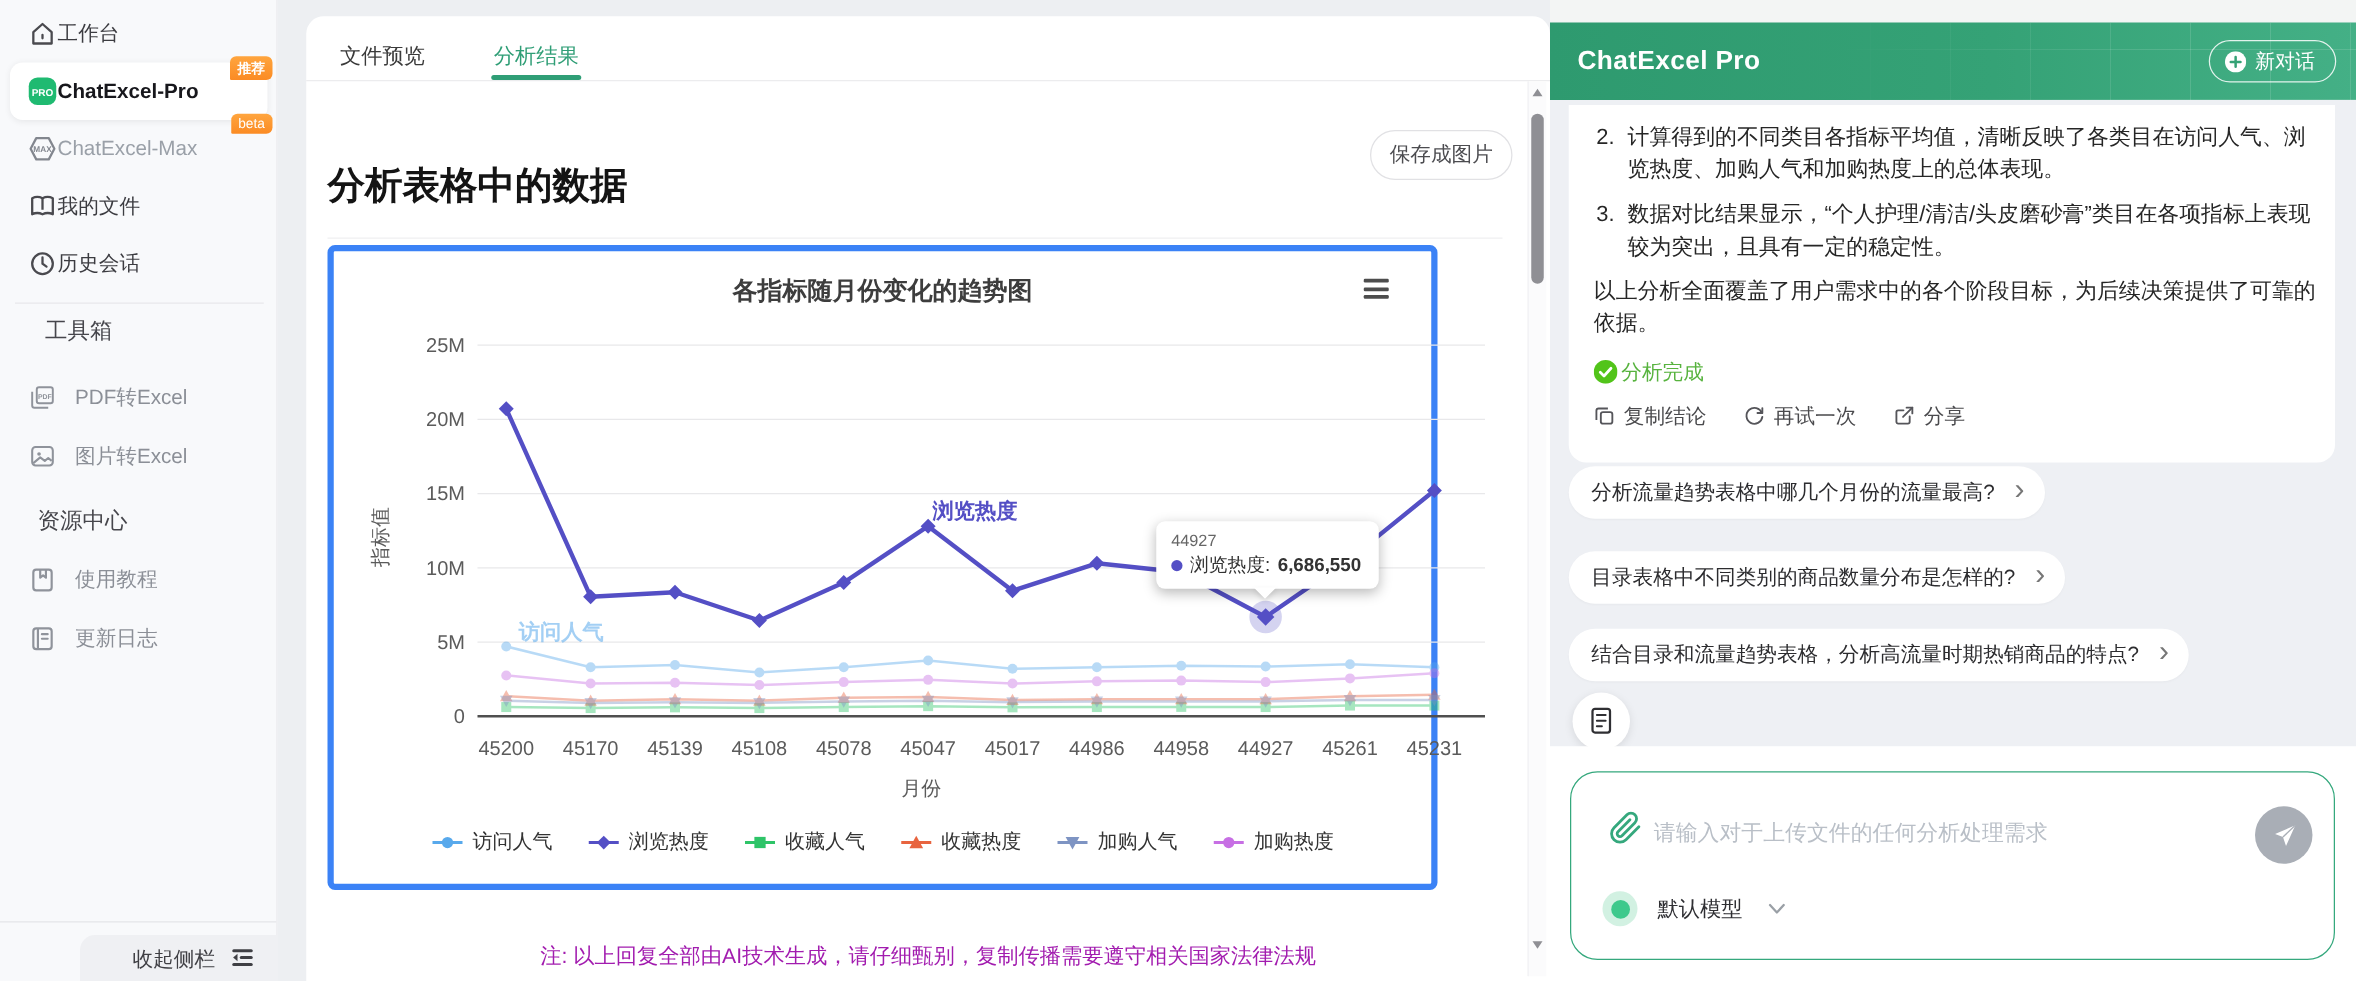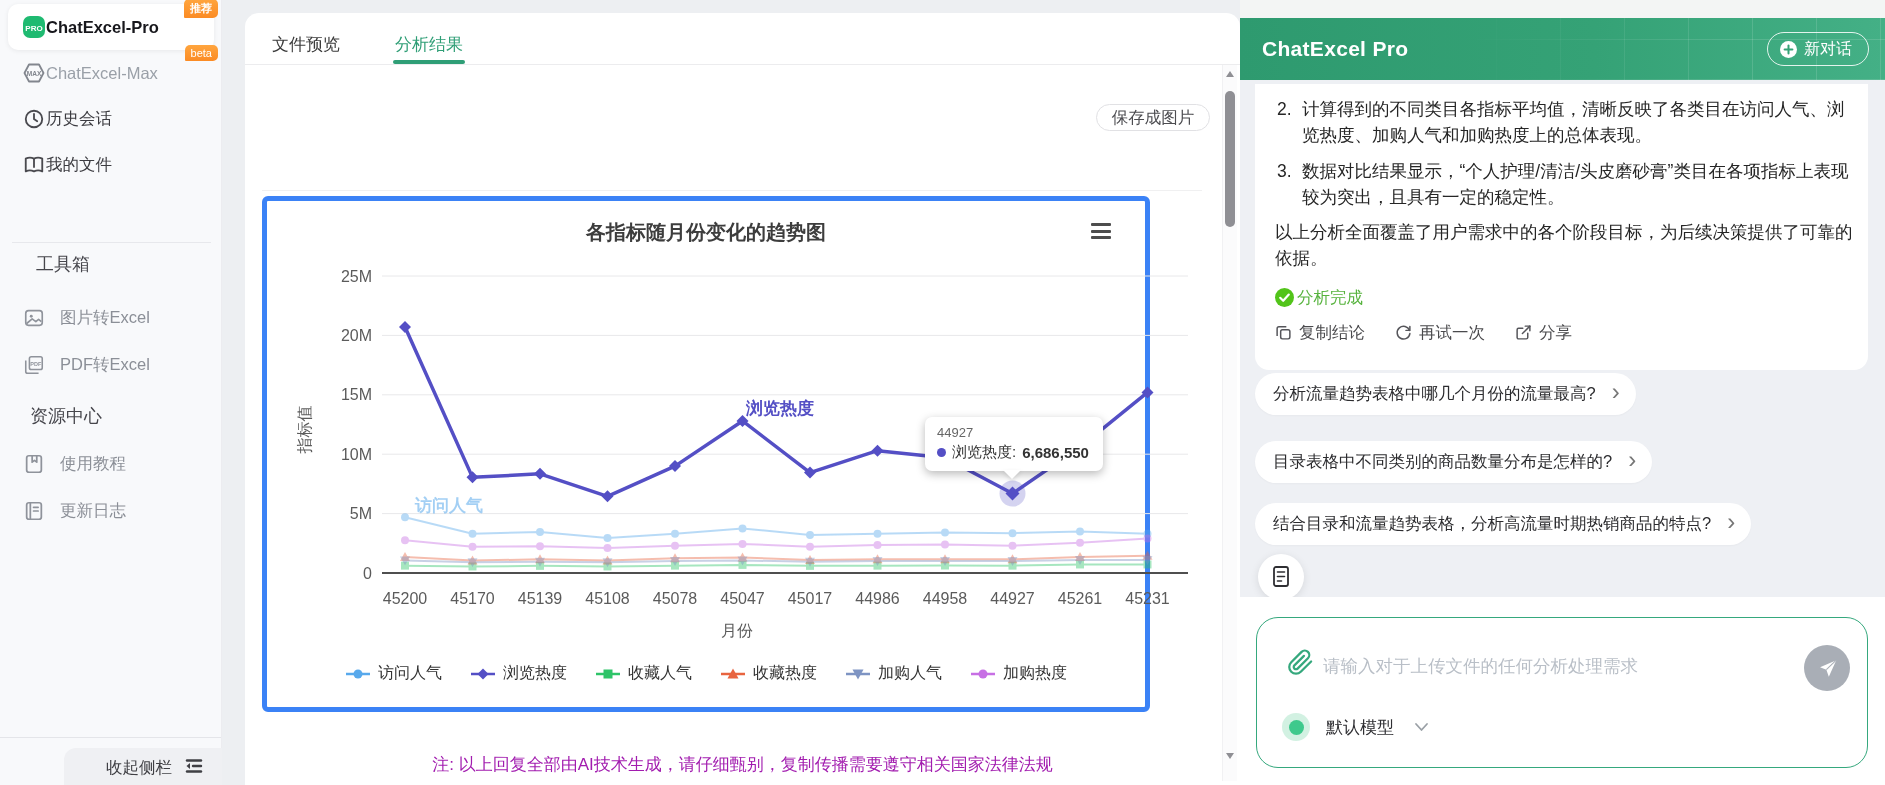--- a/index.html
+++ b/index.html
@@ -23,21 +23,21 @@
   .collapse-btn { position:absolute; left:64px; top:748px; width:158px; height:40px; background:#eff0f3; border-radius:12px 0 0 0; display:flex; align-items:center; justify-content:flex-end; padding-right:18px; gap:12px; font-size:16.5px; color:#3f3f44; cursor:pointer; }
 
   
   .main-panel { position:absolute; left:245px; top:13px; width:995px; height:772px; background:#fff; border-radius:14px 14px 0 0; }
   .tab { position:absolute; top:15px; height:34px; line-height:34px; font-size:17px; color:#3a3a3a; cursor:pointer; }
   .tab.active { color:#2f9e76; }
   .tab-underline { position:absolute; left:148px; top:47px; width:72px; height:4px; border-radius:2px; background:#2f9e76; }
   .tab-border { position:absolute; left:0; right:0; top:51px; height:1px; background:#ececee; }
 
   .page-title { position:absolute; left:17px; top:115px; font-size:30px; font-weight:bold; color:#141414; }
-  .save-img-btn { position:absolute; right:30px; top:91px; width:114px; height:27px; border:1px solid #e1e1e4; border-radius:21px; background:#fff; font-size:16.5px; color:#4c4c50; display:flex; align-items:center; justify-content:center; cursor:pointer; }
+  .save-img-btn { position:absolute; right:30px; top:91px; width:114px; height:40px; border:1px solid #e1e1e4; border-radius:21px; background:#fff; font-size:16.5px; color:#4c4c50; display:flex; align-items:center; justify-content:center; cursor:pointer; }
   .title-divider { position:absolute; left:17px; width:940px; top:177px; height:1px; background:#f0f0f1; }
 
   .chart-card { position:absolute; left:17px; top:183px; width:888px; height:516px; border:5px solid #3b82f6; border-radius:6px; background:#fff; }
   .chart-title { position:absolute; left:0; right:0; top:18px; text-align:center; font-size:20px; font-weight:bold; color:#3d3d3d; }
   .chart-menu { position:absolute; right:34px; top:22px; width:20px; height:16px; display:flex; flex-direction:column; justify-content:space-between; cursor:pointer; }
   .chart-menu i { display:block; height:3px; background:#4d4d4d; border-radius:1px; }
   .axis-title-y { position:absolute; left:14px; top:218px; font-size:16px; color:#5b5b5b; transform:rotate(-90deg); transform-origin:center; }
   .axis-title-x { position:absolute; left:0; width:1036px; top:420px; text-align:center; font-size:16px; color:#5b5b5b; }
   .series-label { position:absolute; font-size:17px; font-weight:bold; }
   .label-visit { left:148px; top:293px; color:#58a9ec; opacity:.55; }
@@ -93,20 +93,29 @@
   .model-label { font-size:17px; color:#2f2f33; margin-left:6px;font-family:Liberation Mono, monospace; }
   .model-chev { margin-left:10px; display:flex; align-items:center; }
 
   svg text { font-family:"Liberation Sans","DejaVu Sans",sans-serif; }
 </style>
 </head>
 <body>
 
 <div class="sidebar">
   <div class="nav-list" id="nav-list">
+      <div class="nav-item">
+        <span class="nico">
+          <svg width="22" height="22" viewBox="0 0 24 24" fill="none" stroke="#4a4a4f" stroke-width="2" stroke-linejoin="round">
+            <path d="M4 10.5 L12 3.5 L20 10.5 V20.5 H4 Z"></path>
+            <line x1="12" y1="13" x2="12" y2="16" stroke-linecap="round"></line>
+          </svg>
+        </span>
+        <span>工作台</span>
+      </div>
       <div class="nav-item active">
         <span class="nico">
           <svg width="24" height="24" viewBox="0 0 24 24">
             <rect x="1" y="1" width="22" height="22" rx="7" fill="#1fba71"></rect>
             <text x="12" y="15.5" font-size="8" font-weight="bold" fill="#fff" text-anchor="middle">PRO</text>
           </svg>
         </span>
         <span>ChatExcel-Pro</span>
         <span class="nav-badge">推荐</span>
       </div>
@@ -115,59 +124,59 @@
           <svg width="24" height="24" viewBox="0 0 24 24" fill="none">
             <path d="M7 3.5 H17 L21.5 12 L17 20.5 H7 L2.5 12 Z" stroke="#82868e" stroke-width="1.8" stroke-linejoin="round" rx="2"></path>
             <text x="12" y="14.8" font-size="6.6" font-weight="bold" fill="#82868e" text-anchor="middle">MAX</text>
           </svg>
         </span>
         <span>ChatExcel-Max</span>
         <span class="nav-badge">beta</span>
       </div>
       <div class="nav-item">
         <span class="nico">
+          <svg width="22" height="22" viewBox="0 0 24 24" fill="none" stroke="#4a4a4f" stroke-width="2" stroke-linejoin="round">
+            <path d="M3 5 C6 3.5 9 3.5 12 5 C15 3.5 18 3.5 21 5 V19 C18 17.5 15 17.5 12 19 C9 17.5 6 17.5 3 19 Z"></path>
+            <line x1="12" y1="5" x2="12" y2="15"></line>
+          </svg>
+        </span>
+        <span>我的文件</span>
+      </div>
+      <div class="nav-item">
+        <span class="nico">
           <svg width="22" height="22" viewBox="0 0 24 24" fill="none" stroke="#4a4a4f" stroke-width="2" stroke-linecap="round">
             <circle cx="12" cy="12" r="9"></circle>
             <polyline points="12,6.5 12,12 15.5,14.5"></polyline>
           </svg>
         </span>
         <span>历史会话</span>
-      </div>
-      <div class="nav-item">
-        <span class="nico">
-          <svg width="22" height="22" viewBox="0 0 24 24" fill="none" stroke="#4a4a4f" stroke-width="2" stroke-linejoin="round">
-            <path d="M3 5 C6 3.5 9 3.5 12 5 C15 3.5 18 3.5 21 5 V19 C18 17.5 15 17.5 12 19 C9 17.5 6 17.5 3 19 Z"></path>
-            <line x1="12" y1="5" x2="12" y2="15"></line>
-          </svg>
-        </span>
-        <span>我的文件</span>
       </div>
     </div>
   <div class="side-divider"></div>
   <div class="side-section-title" style="top:252px">工具箱</div>
   <div class="tool-list" style="top:294px" id="tool-list-0">
       <div class="tool-item">
         <span class="nico">
+          <svg width="22" height="22" viewBox="0 0 24 24" fill="none" stroke="#8f939b" stroke-width="1.7">
+            <rect x="7" y="3" width="14" height="14" rx="2"></rect>
+            <path d="M17 21 H5 a2 2 0 0 1 -2 -2 V7"></path>
+            <text x="14" y="13.6" font-size="6" font-weight="bold" fill="#8f939b" text-anchor="middle" stroke="none">PDF</text>
+          </svg>
+        </span>
+        <span>PDF转Excel</span>
+      </div>
+      <div class="tool-item">
+        <span class="nico">
           <svg width="22" height="22" viewBox="0 0 24 24" fill="none" stroke="#8f939b" stroke-width="1.8">
             <rect x="3" y="4" width="18" height="16" rx="3"></rect>
             <circle cx="9" cy="10" r="1.6" fill="#8f939b" stroke="none"></circle>
             <path d="M4 18 L10 13 L14 16 L17 13.5 L20 16" stroke-linejoin="round"></path>
           </svg>
         </span>
         <span>图片转Excel</span>
-      </div>
-      <div class="tool-item">
-        <span class="nico">
-          <svg width="22" height="22" viewBox="0 0 24 24" fill="none" stroke="#8f939b" stroke-width="1.7">
-            <rect x="7" y="3" width="14" height="14" rx="2"></rect>
-            <path d="M17 21 H5 a2 2 0 0 1 -2 -2 V7"></path>
-            <text x="14" y="13.6" font-size="6" font-weight="bold" fill="#8f939b" text-anchor="middle" stroke="none">PDF</text>
-          </svg>
-        </span>
-        <span>PDF转Excel</span>
       </div>
     </div>
   <div class="side-section-title" style="top:404px; left:30px">资源中心</div>
   <div class="tool-list" style="top:440px" id="tool-list-1">
       <div class="tool-item">
         <span class="nico">
           <svg width="22" height="22" viewBox="0 0 24 24" fill="none" stroke="#8f939b" stroke-width="1.9" stroke-linejoin="round">
             <rect x="4" y="3" width="16" height="18" rx="2.5"></rect>
             <path d="M10 3 V10 L12.5 8 L15 10 V3"></path>
           </svg>
@@ -201,20 +210,21 @@
     </span>
   </div>
 </div>
 
 <div class="main-panel">
   <div class="tab" style="left:27px">文件预览</div>
   <div class="tab active" style="left:150px">分析结果</div>
   <div class="tab-underline"></div>
   <div class="tab-border"></div>
 
+  <div class="page-title">分析表格中的数据</div>
   <button class="save-img-btn">保存成图片</button>
   <div class="title-divider"></div>
 
   <div class="chart-card">
     <div class="chart-title">各指标随月份变化的趋势图</div>
     <div class="chart-menu">
         <i></i>
         <i></i>
         <i></i>
       </div>

